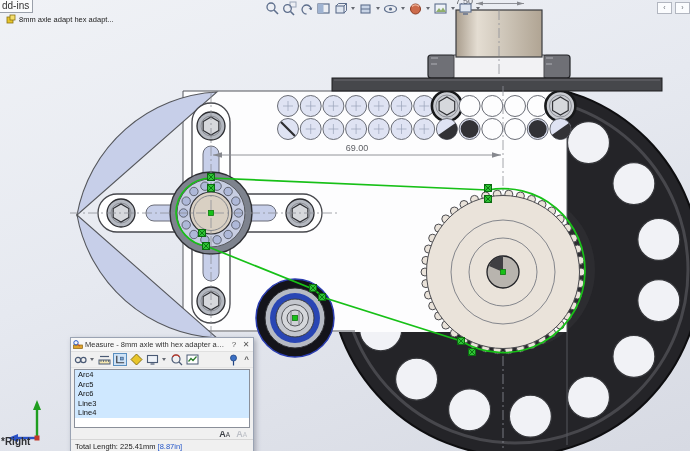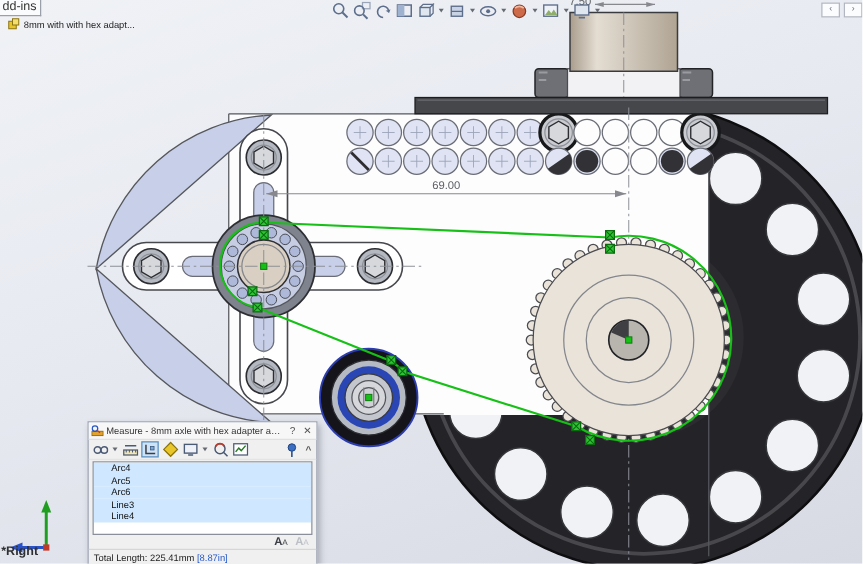--- a/index.html
+++ b/index.html
@@ -56,21 +56,21 @@
   #measure-dialog{left:70px;top:337px;width:182px;height:118px;background:#f0f0f0;
     border:1px solid #9aa3b3;box-shadow:2px 2px 5px rgba(60,65,80,.35);font-size:7.5px;color:#222}
   #md-title{height:13px;display:flex;align-items:center;background:#f7f7f7;border-bottom:1px solid #e0e0e0;padding:0 2px;gap:2px}
   #md-title .t{flex:1;white-space:nowrap;overflow:hidden;text-overflow:ellipsis;color:#333}
   #md-title .b{width:10px;text-align:center;color:#555;font-size:8px}
   #md-toolbar{height:15px;display:flex;align-items:center;padding:0 2px;gap:2px;border-bottom:1px solid #e4e4e4}
   .mt-ic{width:14px;height:13px;display:flex;align-items:center;justify-content:center}
   .mt-ic.pressed{background:#cfe3f7;border:1px solid #5a8fc0;box-sizing:border-box}
   #md-toolbar .spacer{flex:1}
   #measure-list{margin:1px 3px;height:57px;background:#fff;border:1px solid #8a8f99;overflow:hidden}
-  .mitem{height:9.5px;line-height:9.5px;padding-left:14px;background:#cfe8ff;color:#111}
+  .mitem{height:9.5px;line-height:9.5px;padding-left:3px;background:#cfe8ff;color:#111}
   #aa-row{display:flex;justify-content:flex-end;align-items:flex-end;gap:6px;padding:0 6px;height:10px}
   .aa{line-height:9px}
   .aa .big{font-weight:bold;font-size:9px}
   .aa .sml{font-size:6.5px}
   .aa.on{color:#3a3d44}.aa.off{color:#bcbfc6}
   #md-footer{border-top:1px solid #d6d6d6;padding:2px 4px 0 4px;line-height:9px}
   #md-footer .in{color:#2456c9}
   
   #view-label{left:1px;top:436px;font-size:10px;font-weight:bold;color:#2e2f33}
   #triad{left:4px;top:396px}
@@ -349,21 +349,21 @@
     </g>
   </svg>
 
   <div class="ovl" id="addins-tab">dd-ins</div>
 
   <div class="ovl" id="tree-row">
     <svg width="10" height="10" viewBox="0 0 10 10">
       <rect x="1" y="3" width="6" height="6" fill="#e8c52a" stroke="#8a7312" stroke-width=".8"></rect>
       <rect x="4" y="1" width="5" height="5" fill="#f4de6e" stroke="#8a7312" stroke-width=".8"></rect>
     </svg>
-    <span>8mm with with hex adapt...</span>
+    <span>8mm axle adapt hex adapt...</span>
   </div>
 
   <div class="ovl" id="hud-toolbar">
     <svg class="hud-ic" viewBox="0 0 15 15">
       <circle cx="6" cy="6" r="4" fill="none" stroke="#5d6e8c" stroke-width="1.3"></circle>
         <line x1="9" y1="9" x2="13" y2="13" stroke="#5d6e8c" stroke-width="1.6"></line>
     </svg>
     <svg class="hud-ic" viewBox="0 0 15 15">
       <rect x="8" y="1" width="6" height="5" fill="none" stroke="#9aa5b8" stroke-width="1"></rect>
       <circle cx="5.5" cy="7.5" r="3.8" fill="none" stroke="#5d6e8c" stroke-width="1.3"></circle>

